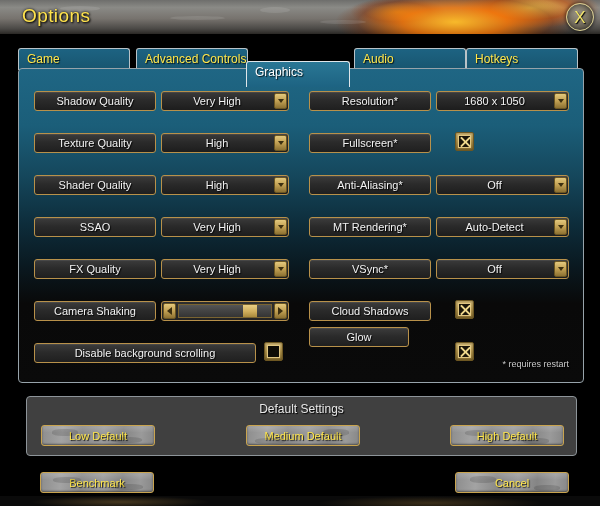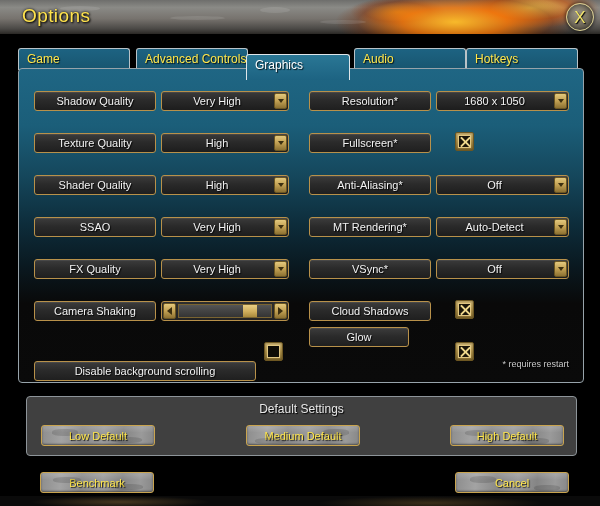--- a/index.html
+++ b/index.html
@@ -76,21 +76,21 @@
     border-bottom: none;
     border-radius: 3px 3px 0 0;
     color: #ffe64a;
     font-size: 12px;
     padding: 3px 0 0 8px;
     text-shadow: 1px 1px 1px rgba(0,0,0,.8);
     white-space: nowrap;
     overflow: hidden;
   }
   .tab.active {
-    top: 8px;
+    top: 15px;
     height: 26px;
     background: linear-gradient(180deg, #2a7795 0%, #1d6382 100%);
     color: #ffffff;
     border-color: #dfe6ea;
     z-index: 3;
   }
 
   
   .panel {
     position: absolute;
@@ -332,21 +332,21 @@
 
   <div class="opt-label" style="left:15px;  top:232px; width:122px;">Camera Shaking</div>
   <div class="slider" style="left:142px; top:232px; width:128px;">
     <div class="arrow left"></div>
     <div class="track">
       <div class="handle" id="cam-handle" style="left: 85%; width: 14px; margin-left: -14px;"></div>
     </div>
     <div class="arrow right"></div>
   </div>
 
-  <div class="opt-label" style="left:15px;  top:292px; width:222px;">Disable background scrolling</div>
+  <div class="opt-label" style="left:15px;  top:274px; width:222px;">Disable background scrolling</div>
   <div class="checkbox unchecked" style="left:245px; top:273px;">
     <div class="inner"></div>
   </div>
 
   <div class="opt-label" style="left:290px; top:22px;  width:122px;">Resolution*</div>
   <div class="dropdown" style="left:417px; top:22px;  width:133px;">
     <div class="val">1680 x 1050</div>
     <div class="dd-arrow"></div>
   </div>
 

